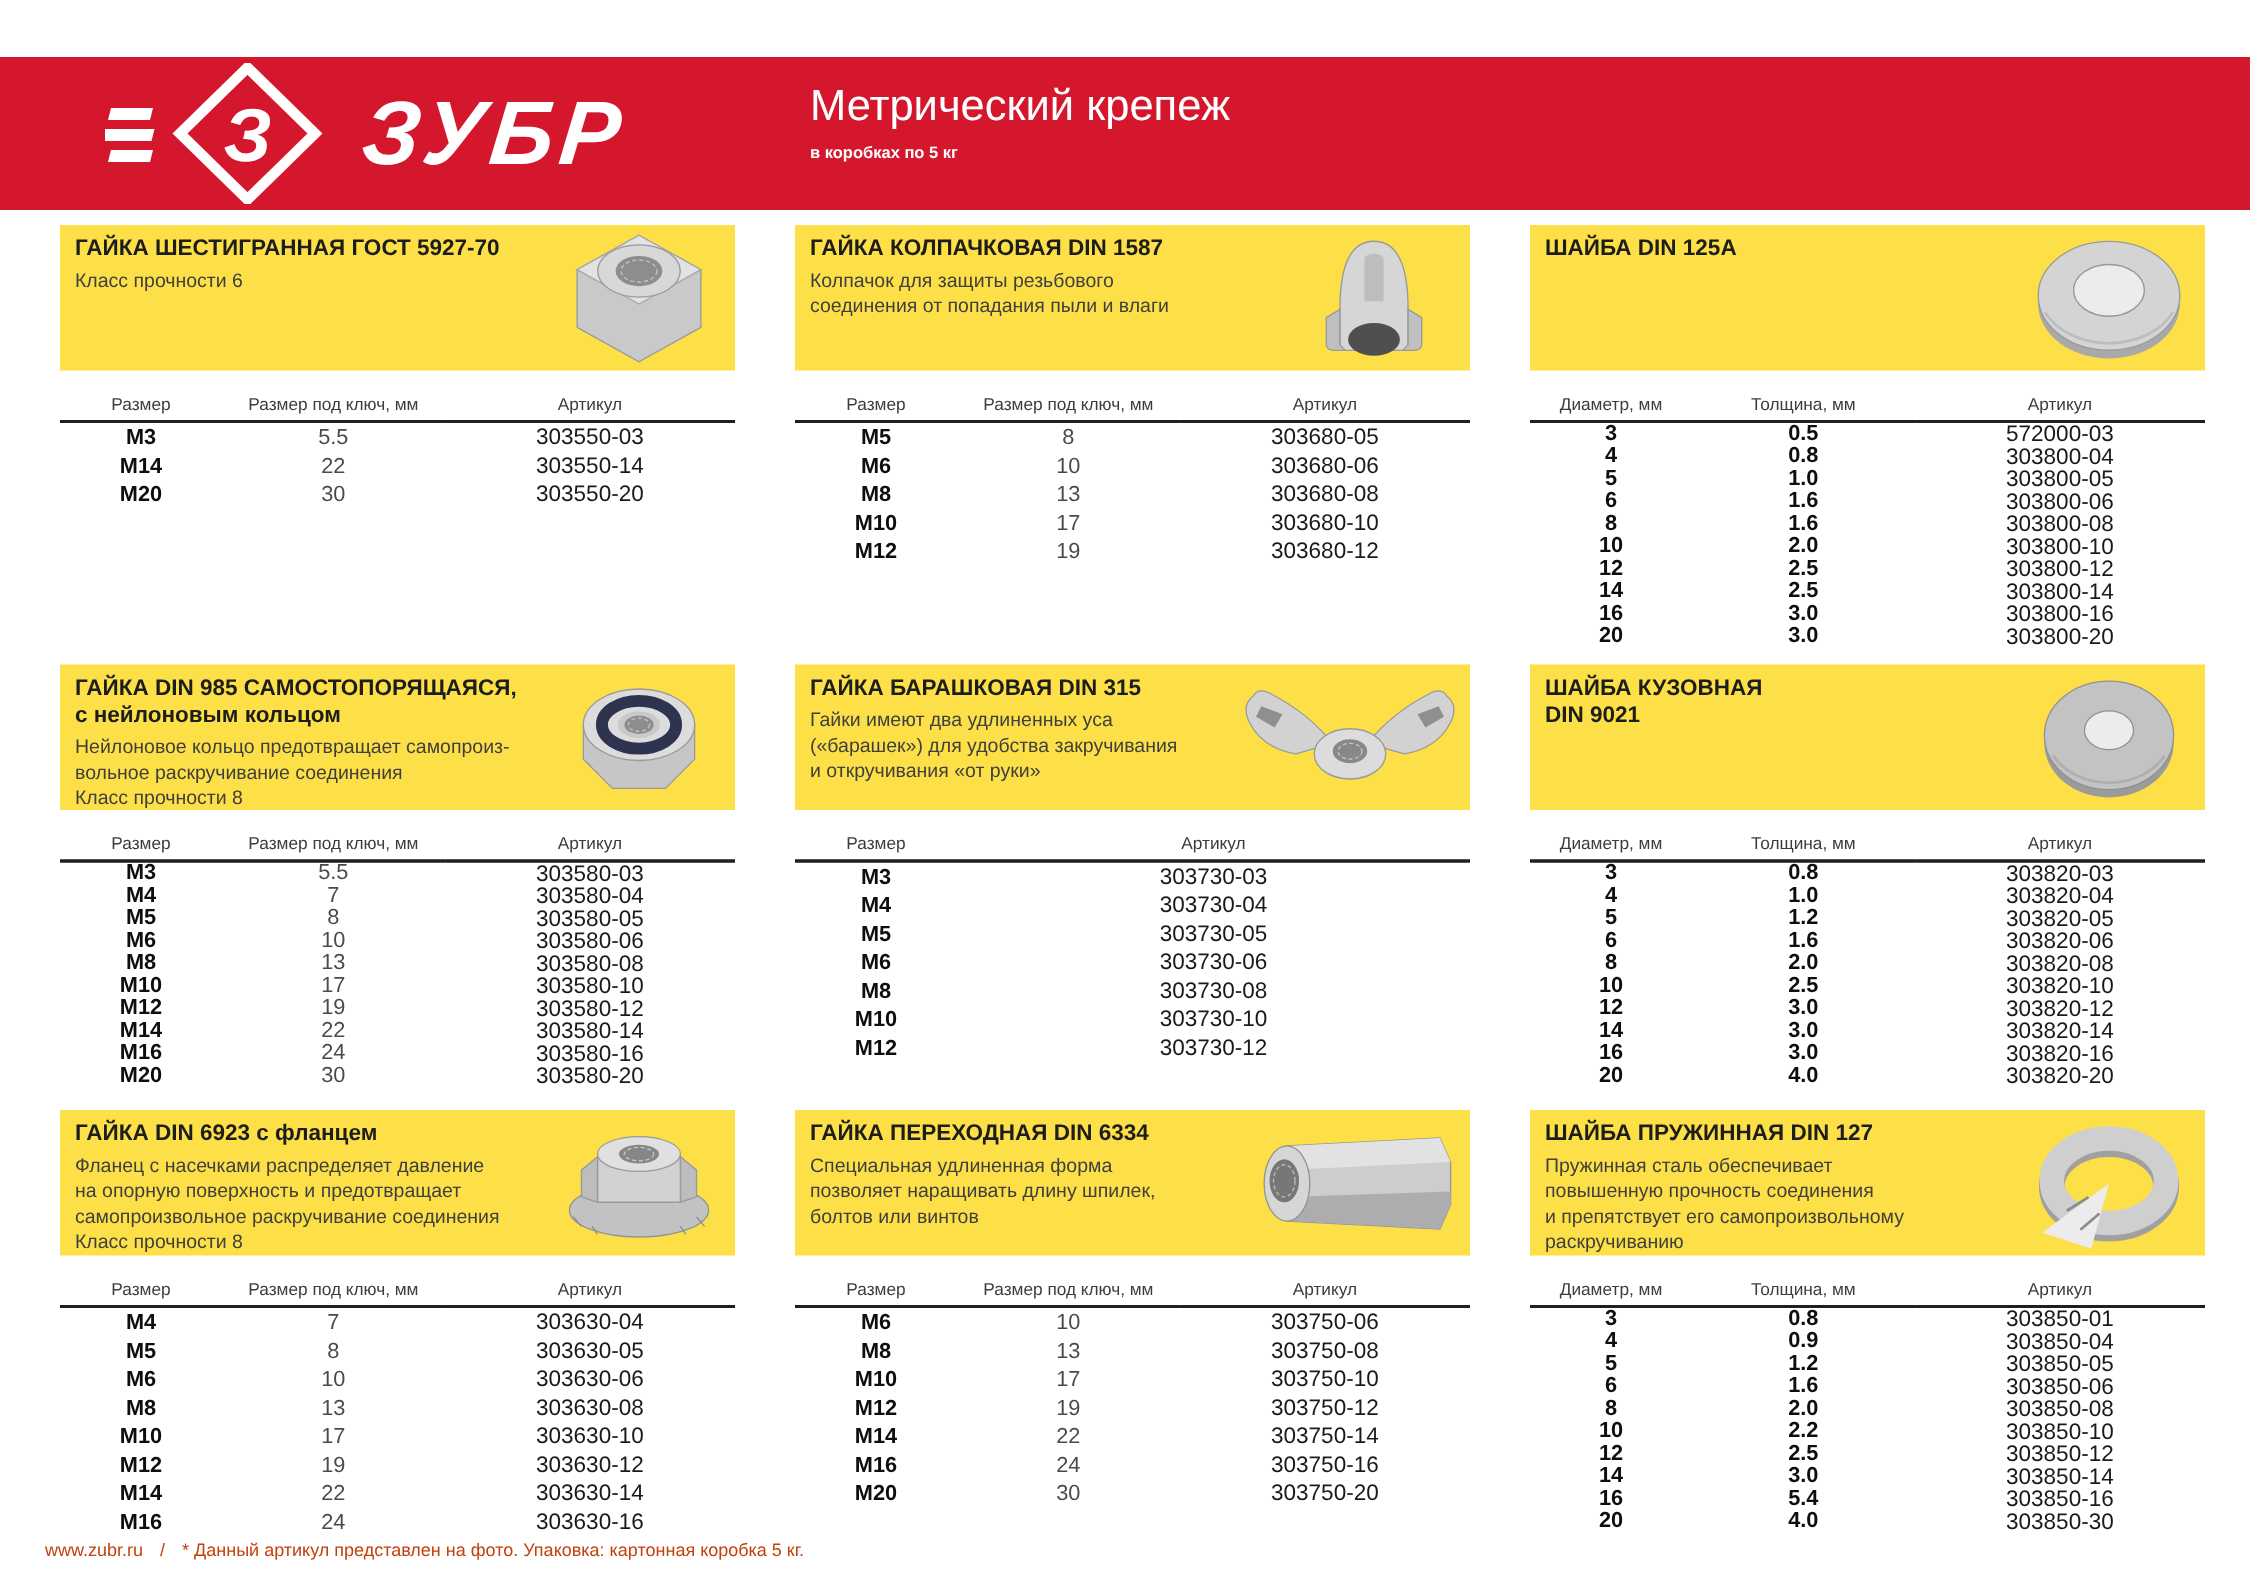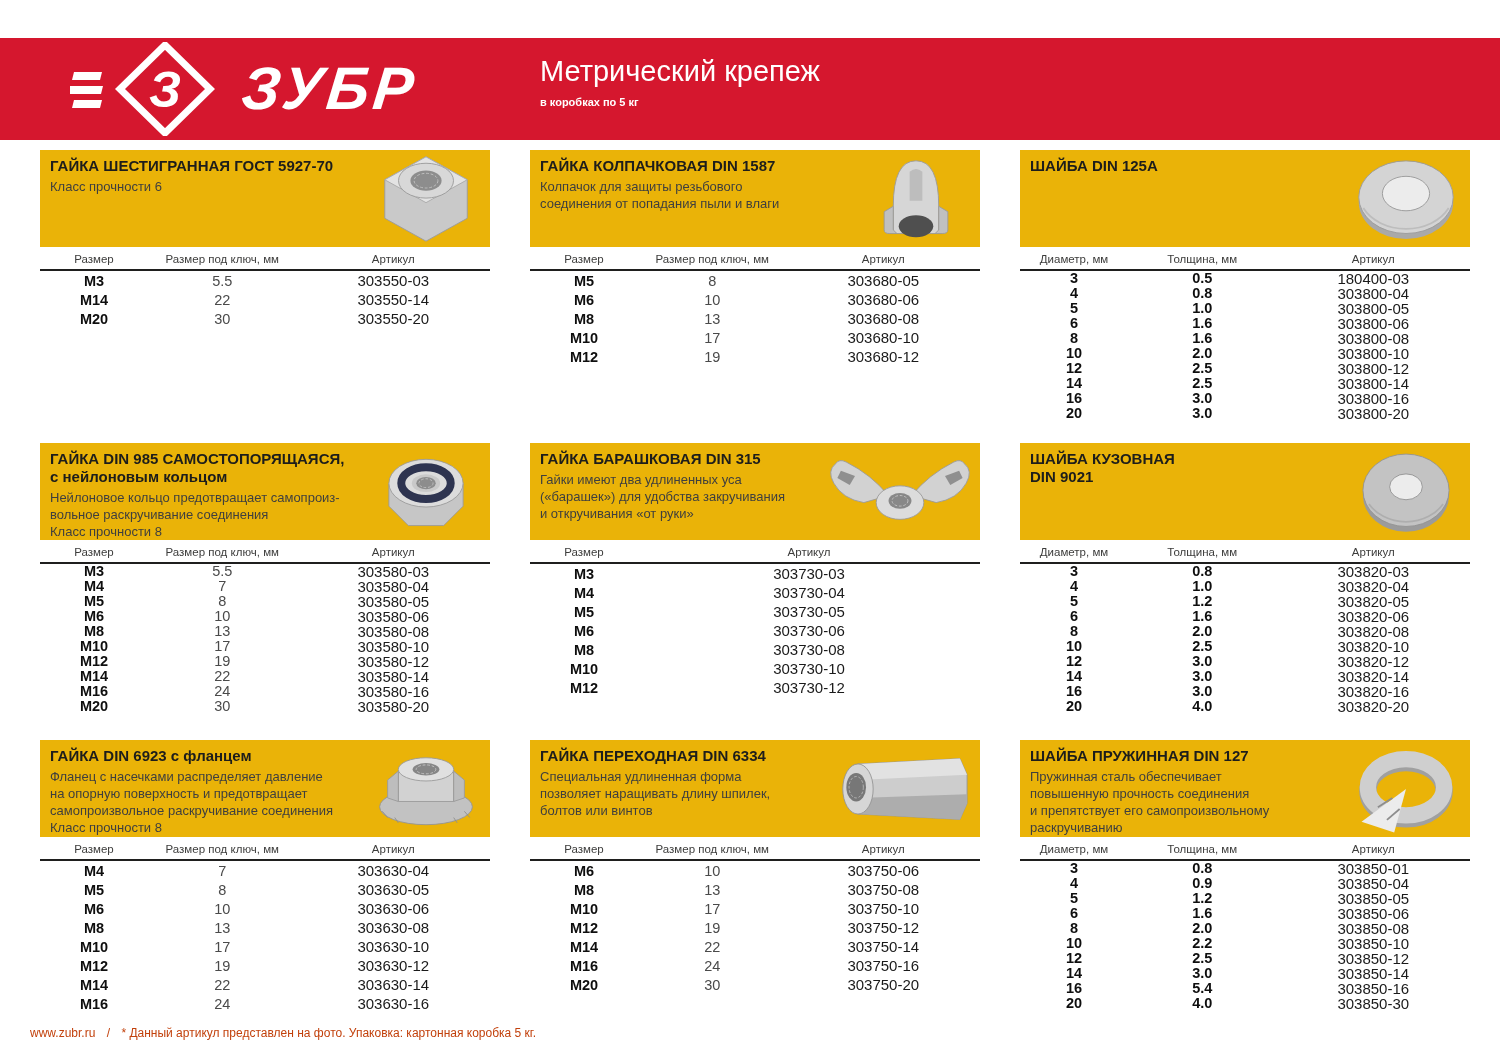--- a/index.html
+++ b/index.html
@@ -14,30 +14,30 @@
                letter-spacing:4px; transform:skewX(-6deg); margin-left:14px; line-height:1; }
   .banner-titles { position:absolute; left:540px; top:16px; color:#fff; }
   .banner-title { margin:0; font-size:29px; font-weight:normal; line-height:34px; }
   .banner-subtitle { margin:4px 0 0 0; font-size:11px; font-weight:bold; line-height:20px; }
 
   
   .grid { position:absolute; left:40px; top:150px; width:1430px;
           display:grid; grid-template-columns:450px 450px 450px; column-gap:40px;
           grid-template-rows:293px 297px 285px; }
   .product { width:450px; }
-  .panel { background:#eab308; height:97px; display:flex; }
+  .panel { background:#fde047; height:97px; display:flex; }
   .panel .txt { flex:1; padding:7px 2px 0 10px; }
   .panel h2 { margin:0 0 3px 0; font-size:15px; line-height:18px; font-weight:bold;
               color:#1d1d1b; white-space:pre-line; }
   .panel p { margin:0; font-size:13px; line-height:17px; color:#3f3f3e; white-space:pre-line; }
   .panel figure { margin:0; width:128px; display:flex; align-items:center; justify-content:center; }
   .panel figure.wide { width:160px; }
 
   
-  table { width:100%; border-collapse:collapse; margin-top:1px; table-layout:fixed; }
+  table { width:100%; border-collapse:collapse; margin-top:12px; table-layout:fixed; }
   thead th { font-size:11.5px; font-weight:normal; color:#3c3c3b; text-align:center;
              padding:5px 0 4px 0; border-bottom:2px solid #1f1f1e; }
   tbody td { text-align:center; font-size:14.5px; line-height:16px; padding:1.5px 0; color:#4a4a4a; }
   table.compact tbody td { line-height:15px; padding:0; }
   td.bold { font-weight:bold; color:#0e0e0e; }
   td.art  { color:#1a1a1a; font-size:15px; }
 
   
   .footer { position:absolute; left:30px; top:1026px; font-size:12px; color:#c2410c; }
   .footer span { margin-right:8px; }
@@ -205,21 +205,21 @@
             <tr>
               <th>Диаметр, мм</th>
               <th>Толщина, мм</th>
               <th>Артикул</th>
             </tr>
           </thead>
           <tbody>
             <tr>
               <td class="bold">3</td>
               <td class="bold">0.5</td>
-              <td class="art">180400-03</td>
+              <td class="art">572000-03</td>
             </tr>
             <tr>
               <td class="bold">4</td>
               <td class="bold">0.8</td>
               <td class="art">303800-04</td>
             </tr>
             <tr>
               <td class="bold">5</td>
               <td class="bold">1.0</td>
               <td class="art">303800-05</td>

